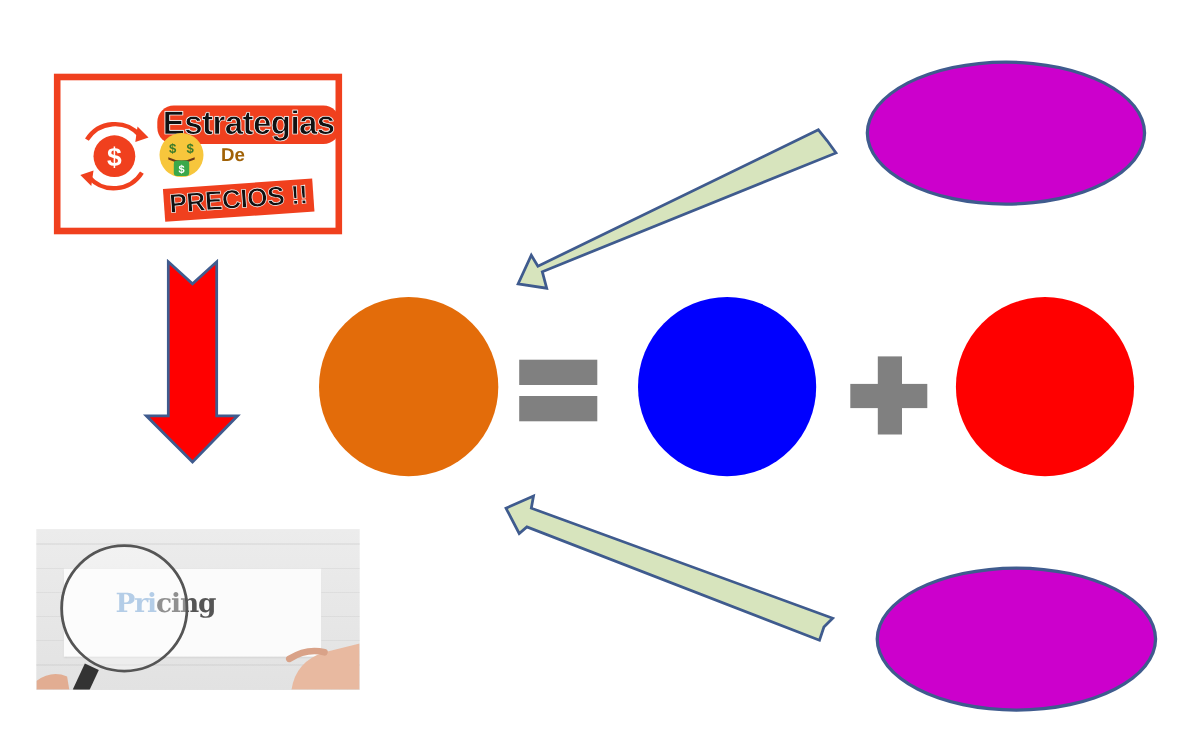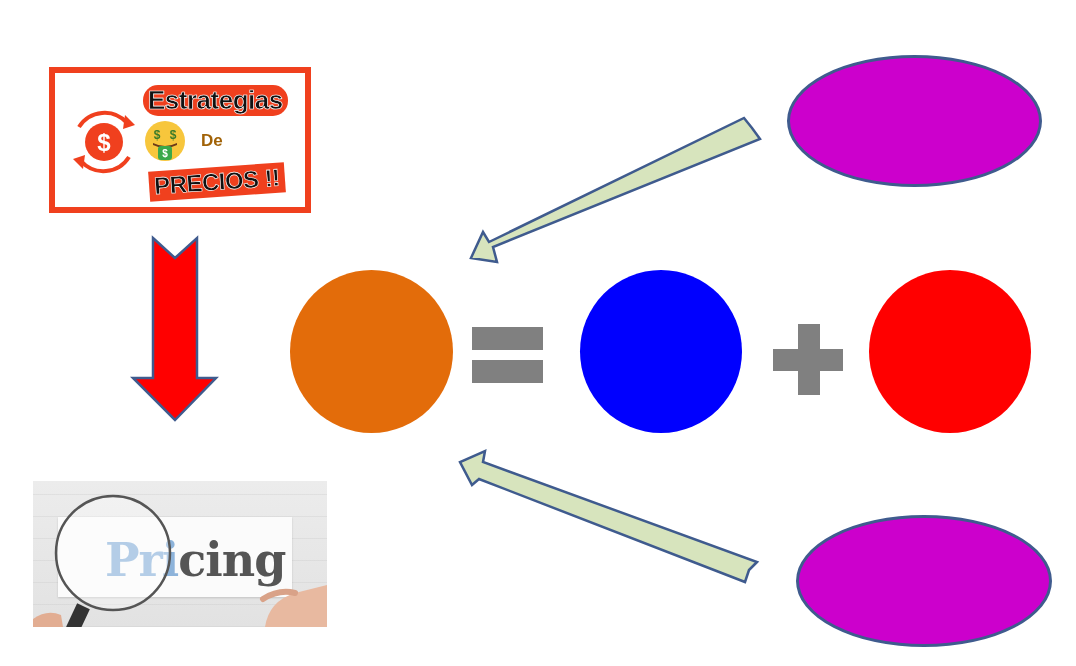--- a/index.html
+++ b/index.html
@@ -3,32 +3,32 @@
 <meta charset="utf-8">
 <style>
   html, body { margin: 0; padding: 0; background: #ffffff; }
   body { width: 1076px; height: 666px; position: relative; overflow: hidden; font-family: "Liberation Sans", sans-serif; }
   .abs { position: absolute; }
 
   
   #card { left: 49px; top: 67px; width: 250px; height: 134px; border: 6px solid #f0401e; background: #fff; }
   #card .cycle { left: 14px; top: 28px; width: 70px; height: 80px; }
   #card .tag { position: absolute; background: #f0401e; color: #111; font-weight: bold; font-family: "Liberation Sans", sans-serif; padding: 0 4px; line-height: 1; white-space: nowrap; }
-  #card .tag-top { left: 88px; top: 12px; font-size: 26px; padding: 2px 5px 3px; letter-spacing: -0.5px; -webkit-text-stroke: 0.6px #fff; text-shadow: 0 0 1px #fff; border-radius: 15px; }
+  #card .tag-top { left: 88px; top: 23px; font-size: 30px; padding: 2px 5px 3px; letter-spacing: -0.5px; -webkit-text-stroke: 0.6px #fff; text-shadow: 0 0 1px #fff; border-radius: 15px; }
   #card .tag-bottom { left: 94px; top: 94px; font-size: 24px; padding: 3px 5px 3px; transform: rotate(-4deg); letter-spacing: -0.5px; -webkit-text-stroke: 0.6px #fff; }
   #card .de { left: 146px; top: 58px; color: #a16207; font-weight: bold; font-size: 17px; }
   #card .emoji { left: 88px; top: 46px; width: 44px; height: 44px; }
 
   
   #pricing { left: 33px; top: 481px; width: 294px; height: 146px; overflow: hidden;
     background:
       repeating-linear-gradient(0deg, rgba(190,190,190,0.25) 0 1px, transparent 1px 22px),
       linear-gradient(180deg, #ececec 0%, #e2e2e2 100%); }
   #pricing .paper { left: 25px; top: 36px; width: 234px; height: 80px; background: #fbfbfb; box-shadow: 0 1px 2px rgba(0,0,0,0.15); }
-  #pricing .word { left: 72px; top: 52px; font-family: "DejaVu Serif", serif; font-weight: bold; font-size: 46px; letter-spacing: -1px; color: #555; }
+  #pricing .word { left: 72px; top: 52px; font-family: "DejaVu Serif", serif; font-weight: bold; font-size: 24px; letter-spacing: -1px; color: #555; }
   #pricing .word .hl { color: #8db3da; }
   #pricing svg.lens { left: 0; top: 0; }
 
   
   .circle { border-radius: 50%; }
   #orange { left: 290px; top: 270px; width: 163px; height: 163px; background: #e36c0a; }
   #blue { left: 580px; top: 270px; width: 162px; height: 163px; background: #0000ff; }
   #red { left: 869px; top: 270px; width: 162px; height: 163px; background: #ff0000; }
   .bar { background: #808080; }
   #eq1 { left: 472px; top: 327px; width: 71px; height: 23px; }

